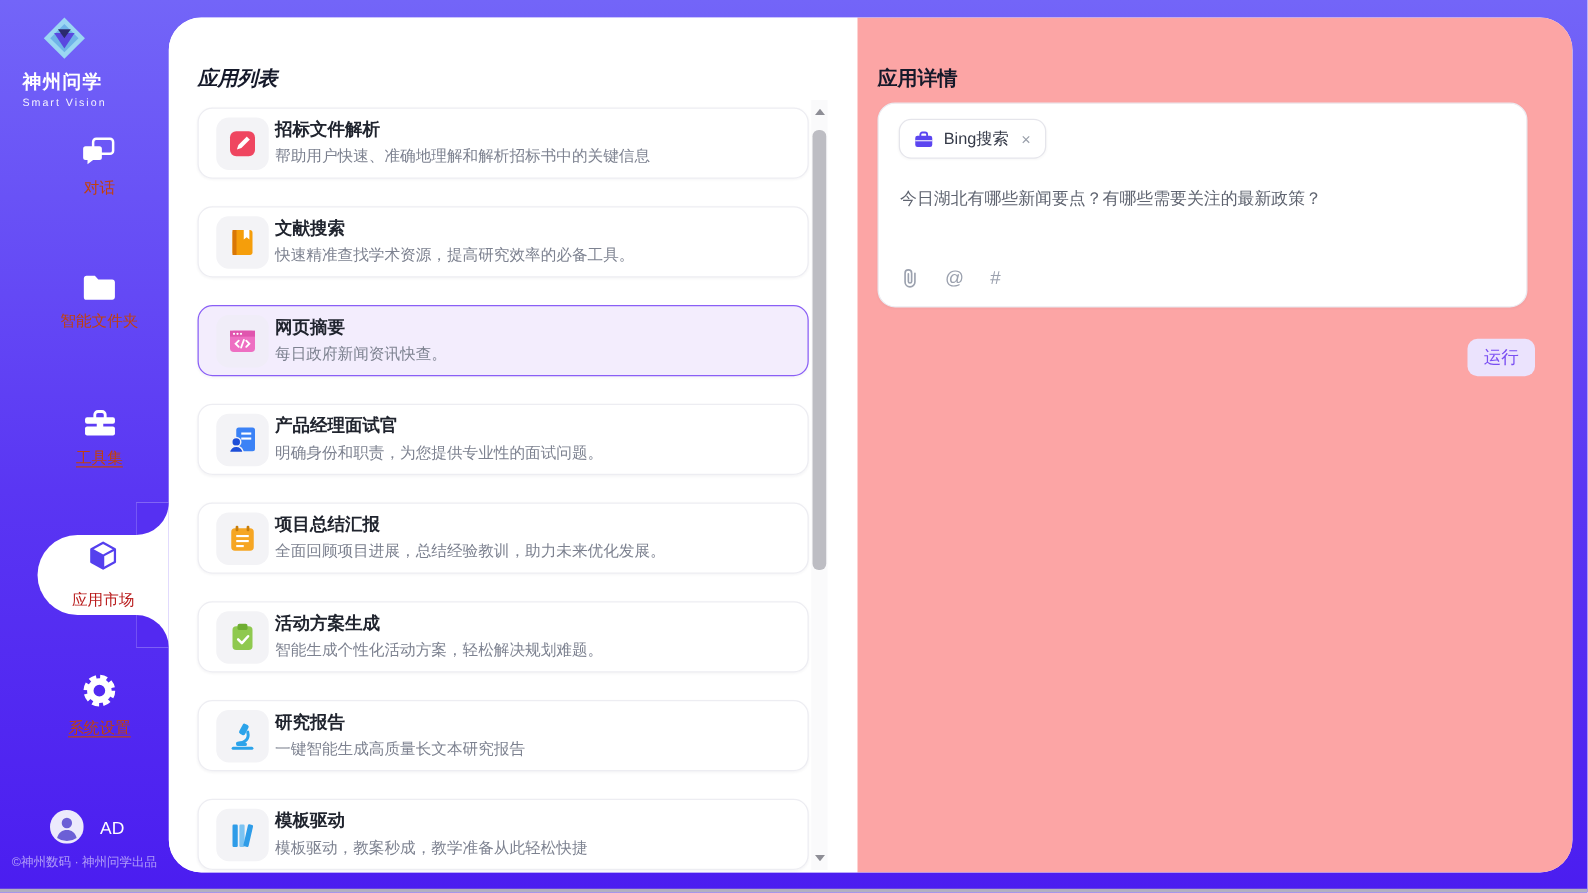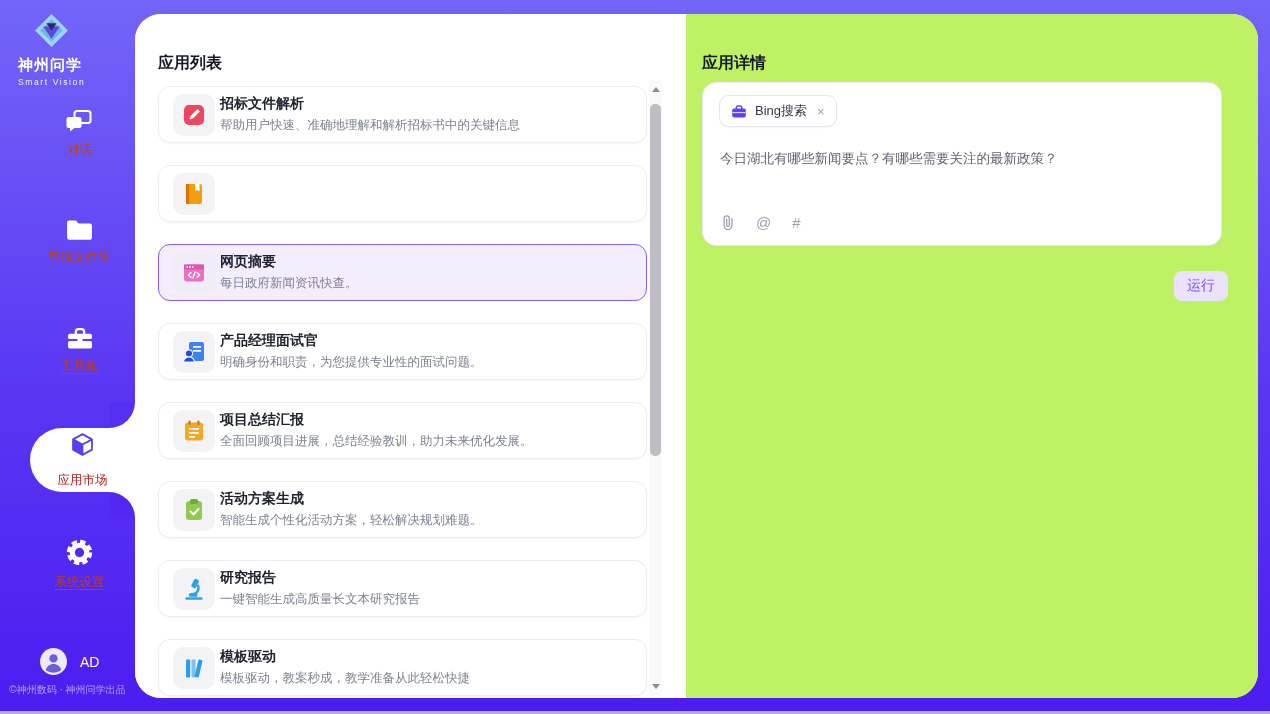--- a/index.html
+++ b/index.html
@@ -32,23 +32,23 @@
   .conn.bot::after { content:""; position:absolute; inset:0; background:#5329f1; border-top-right-radius:26px; }
 
   .user-row { position:absolute; left:40px; top:648px; display:flex; align-items:center; gap:13px; color:#fff; font-size:14px;justify-content:flex-end; }
   .sidebar-footer { position:absolute; left:0; top:683px; width:135px; text-align:center; font-size:10px;
     color:rgba(255,255,255,.55); white-space:nowrap; }
 
   
   .content { position:absolute; left:135px; top:14px; right:12px; bottom:16px; border-radius:26px;
     overflow:hidden; display:flex; background:#fff; z-index:5; }
   .list-panel { width:551px; flex:none; background:#fff; position:relative; }
-  .detail-panel { flex:1; background:#bef264; position:relative; }
+  .detail-panel { flex:1; background:#fca5a5; position:relative; }
   .panel-title { position:absolute; top:26px; font-size:16px; font-weight:bold; color:#15192a; }
-  .list-panel .panel-title { left:23px; }
+  .list-panel .panel-title { left:23px;font-style:italic; }
   .detail-panel .panel-title { left:16px; }
 
   .cards { position:absolute; left:23px; top:72px; width:489px; }
   .card { height:57px; border-radius:12px; border:1px solid #ededf2; background:#fff; display:flex; align-items:center;
     padding:0 14px; gap:5px; margin-bottom:22px; box-shadow:0 1px 2px rgba(25,25,60,.04); cursor:pointer; }
   .card.selected { background:#f3edfd; border:1.5px solid #8a5ff6; }
   .tile { width:42px; height:42px; border-radius:10px; background:#f3f3f6; flex:none; display:flex; align-items:center; justify-content:center; }
   .card.selected .tile { background:#f0edf8; }
   .card-text { min-width:0; }
   .card-title { font-size:14px; font-weight:bold; color:#20242e; margin-bottom:4px; }
@@ -170,20 +170,24 @@
         </div>
 
         <div class="card">
           <div class="tile">
             <svg width="26" height="26" viewBox="0 0 26 26">
               <path d="M5 5c0-1.1.9-2 2-2h12c1.1 0 2 .9 2 2v16c0 1.1-.9 2-2 2H7c-1.1 0-2-.9-2-2V5z" fill="#f59e0b"></path>
               <rect x="5" y="3" width="3.2" height="20" fill="#d97706"></rect>
               <path d="M14 3h4.5v7.5l-2.2-1.8-2.3 1.8V3z" fill="#fff"></path>
             </svg>
           </div>
+          <div class="card-text">
+            <div class="card-title">文献搜索</div>
+            <div class="card-desc">快速精准查找学术资源，提高研究效率的必备工具。</div>
+          </div>
         </div>
 
         <div class="card selected">
           <div class="tile">
             <svg width="26" height="26" viewBox="0 0 26 26">
               <rect x="3" y="4.5" width="20" height="17" rx="3" fill="#ee6fc2"></rect>
               <rect x="3" y="4.5" width="20" height="4.8" fill="#e055ae"></rect>
               <circle cx="6.2" cy="7" r="0.9" fill="#fff"></circle>
                 <circle cx="9" cy="7" r="0.9" fill="#fff"></circle>
                 <circle cx="11.8" cy="7" r="0.9" fill="#fff"></circle>

